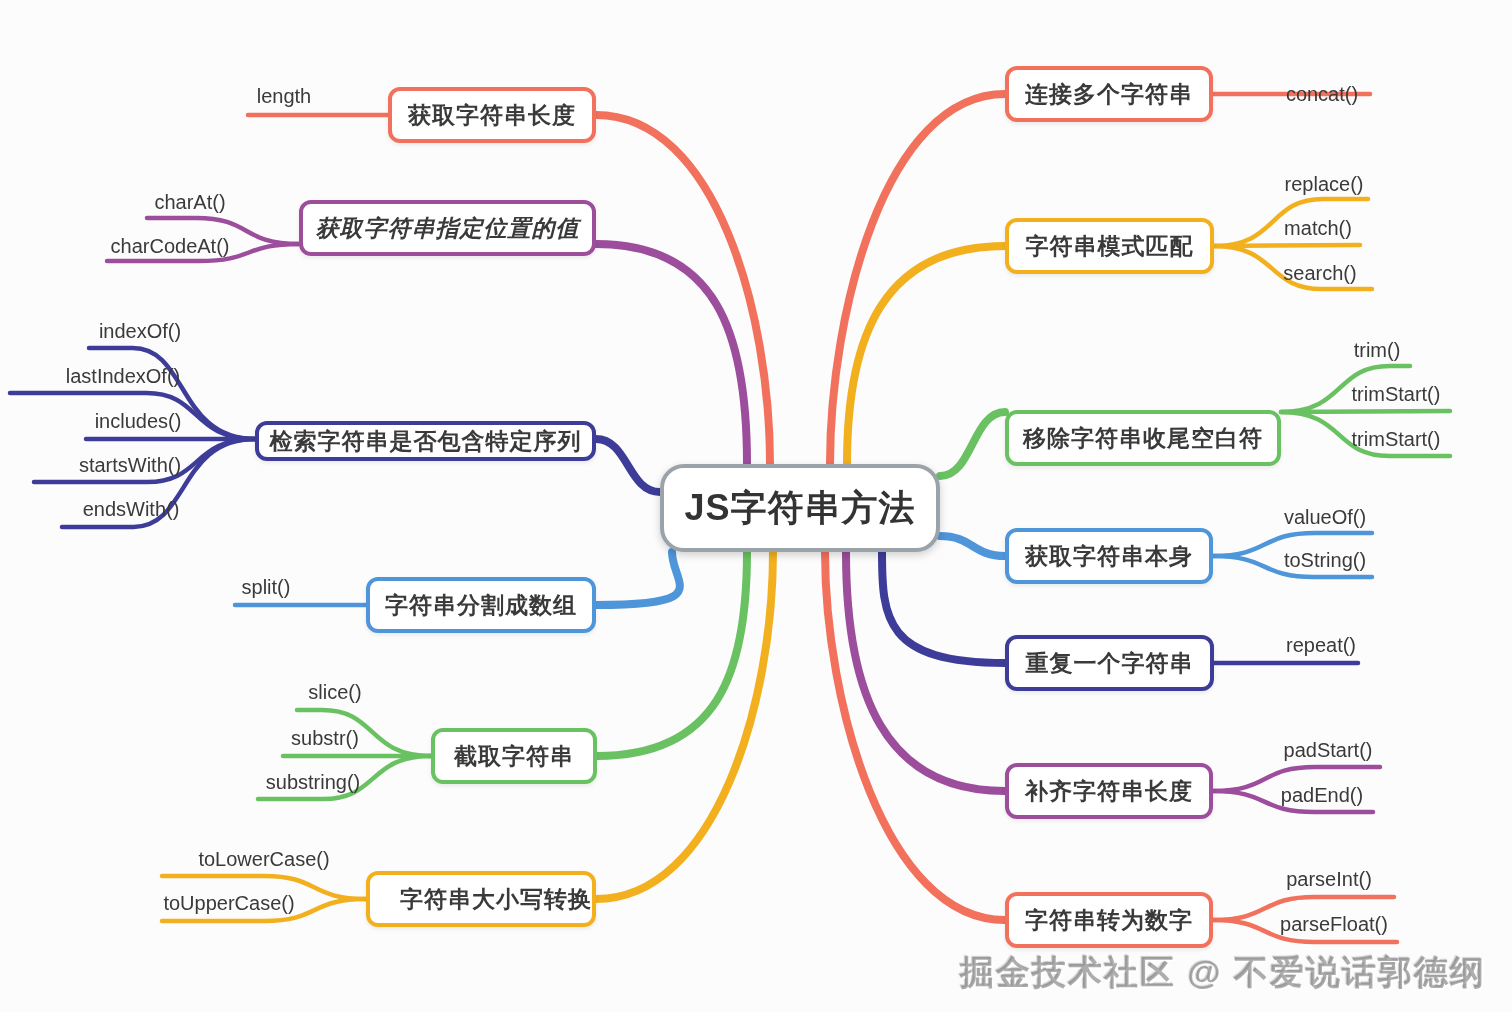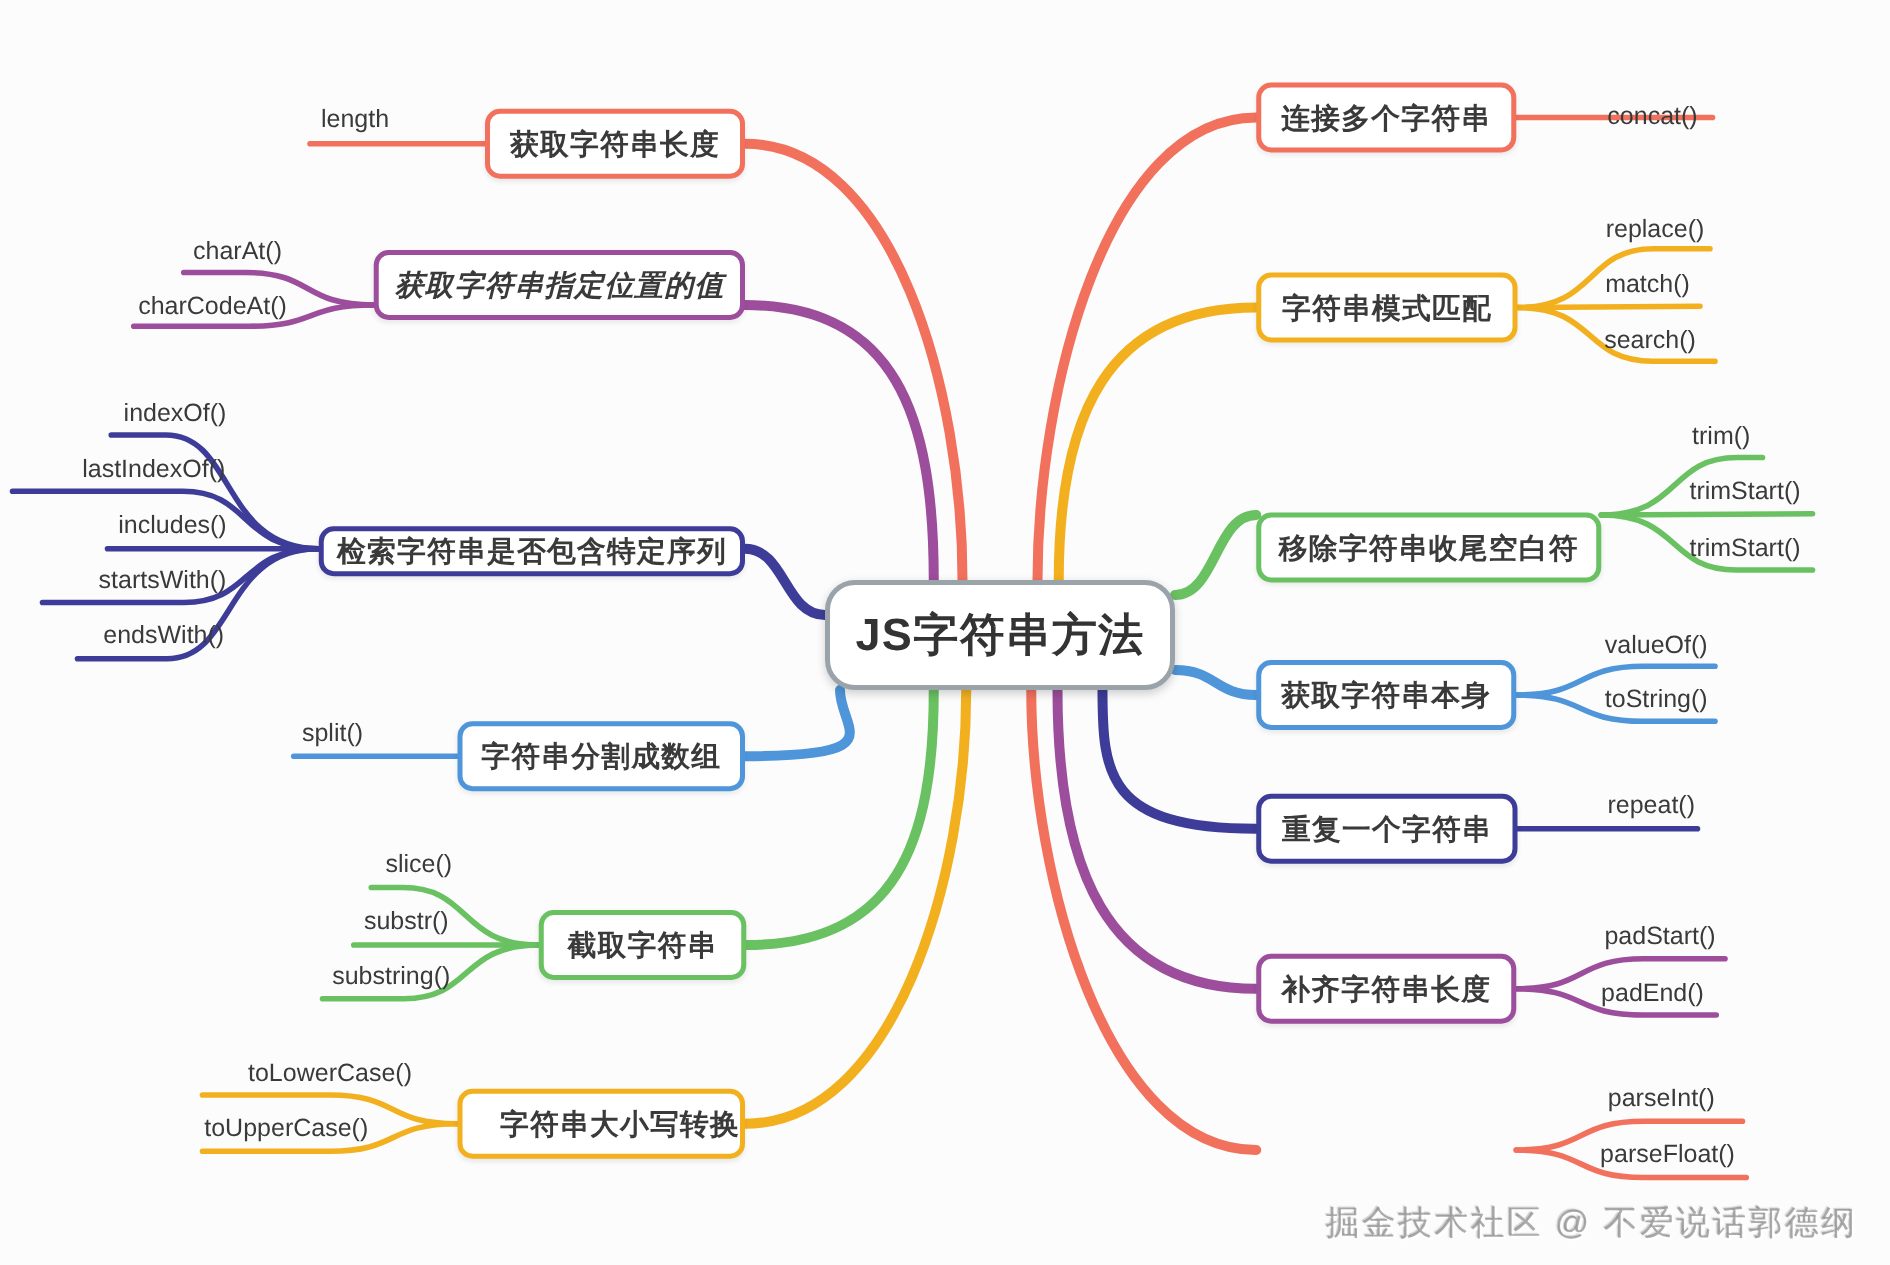--- a/index.html
+++ b/index.html
@@ -22,21 +22,21 @@
     background:#ffffff;border:4.5px solid #9aa2aa;border-radius:24px;
     font-weight:bold;font-size:36px;color:#333;letter-spacing:1px;
     box-shadow:0 3px 8px rgba(0,0,0,.18);box-sizing:border-box;white-space:nowrap;
   }
   .leaf-label{
     position:absolute;transform:translate(-50%,-50%);
     font-size:20px;color:#3a3a3a;white-space:nowrap;
   }
   .watermark{
     position:absolute;right:26px;bottom:16px;
-    font-size:27px;font-weight:normal;letter-spacing:2px;
+    font-size:34px;font-weight:bold;letter-spacing:2px;
     color:rgba(125,125,125,.62);
     text-shadow:2px 2px 1px rgba(255,255,255,.95),-1px -1px 1px rgba(70,70,70,.28);
     white-space:nowrap;
   }
 </style>
 </head>
 <body>
 
 <div id="canvas">
   <svg id="edges" width="1512" height="1012" viewBox="0 0 1512 1012">
@@ -143,15 +143,18 @@
     <div class="leaf-label" style="left: 1325px; top: 560px;">toString()</div>
     <div class="node" style="left: 1005px; top: 635px; width: 209px; height: 56px; border-color: rgb(61, 61, 153);">
       <span>重复一个字符串</span>
     </div>
     <div class="leaf-label" style="left: 1321px; top: 645px;">repeat()</div>
     <div class="node" style="left: 1005px; top: 763px; width: 208px; height: 56px; border-color: rgb(156, 77, 155);">
       <span>补齐字符串长度</span>
     </div>
     <div class="leaf-label" style="left: 1328px; top: 750px;">padStart()</div>
     <div class="leaf-label" style="left: 1322px; top: 795px;">padEnd()</div>
+    <div class="node" style="left: 1005px; top: 892px; width: 208px; height: 56px; border-color: rgb(242, 113, 92);">
+      <span>字符串转为数字</span>
+    </div>
     <div class="leaf-label" style="left: 1329px; top: 879px;">parseInt()</div>
     <div class="leaf-label" style="left: 1334px; top: 924px;">parseFloat()</div>
   </div>
 
 </body></html>

